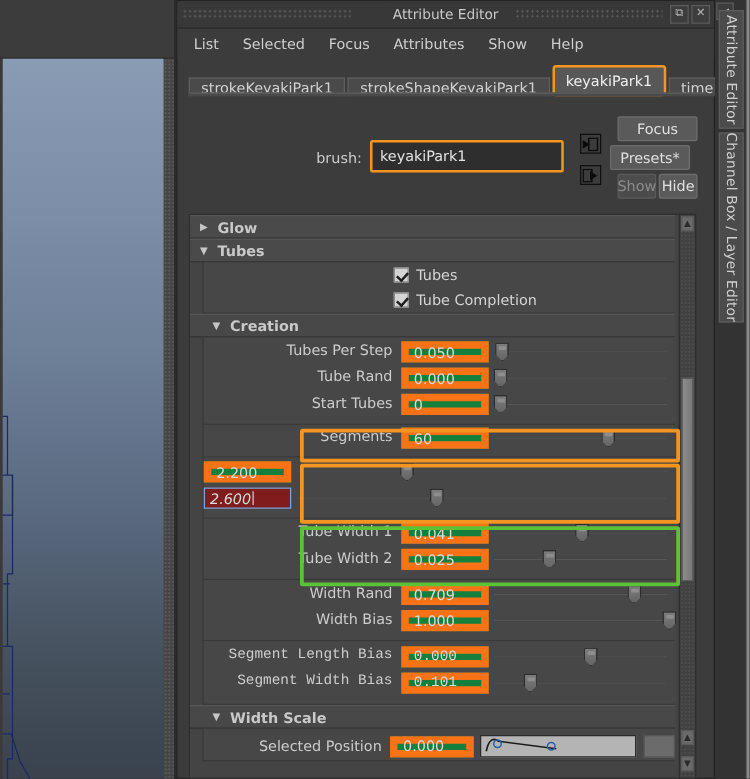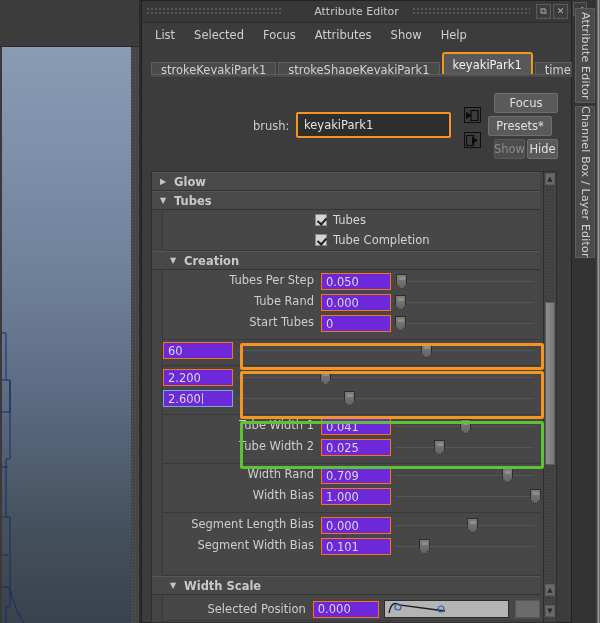--- a/index.html
+++ b/index.html
@@ -158,27 +158,27 @@
   .chk-label { font-size: 11.5px; color: #d5d5d5; }
 
   .attr-row {
     display: flex; align-items: flex-start; height: 21px; position: relative;
   }
   .attr-label {
     width: 158px; text-align: right; padding-right: 7px;
     font-size: 11.5px; color: #cdcdcd; white-space: nowrap;
   }
   .attr-value {
-    width: 70px; height: 17px; background: #6d28d9;
+    width: 70px; height: 17px; background: #15803d;
     font-size: 11.5px; color: #d9d9d9;
     display: flex; align-items: center; padding-left: 4px;
-    border: 1px solid #f97316;
+    border: 6px solid #f97316;
   }
   .attr-value.focused {
-    border: 1px solid #78a8d8; background: #6d28d9;
+    border: 1px solid #78a8d8; background: #7f1d1d; font-style: italic;
   }
   .caret {
     display: inline-block; width: 1px; height: 11px; background: #b9cde0;
     margin-left: 1px;
   }
   .slider {
     position: relative; flex: 1; height: 17px; margin-left: 4px; margin-right: 6px;
   }
   .slider .track {
     position: absolute; left: 0; right: 0; top: 8px; height: 1px;
@@ -386,20 +386,21 @@
           <span class="attr-value">0</span>
           <span class="slider">
             <span class="track"></span>
             <span class="thumb" style="left:0%"></span>
           </span>
         </div>
       </div>
 
       <div class="body-block inset" style="padding-top:2px;padding-bottom:2px;">
         <div class="attr-row">
+          <span class="attr-label">Segments</span>
           <span class="attr-value">60</span>
           <span class="slider">
             <span class="track"></span>
             <span class="thumb" style="left:62%"></span>
           </span>
         </div>
       </div>
 
       <div class="body-block inset" style="padding-top:3px;padding-bottom:3px;">
         <div class="attr-row">
@@ -452,21 +453,21 @@
         <div class="attr-row">
           <span class="attr-label">Width Bias</span>
           <span class="attr-value">1.000</span>
           <span class="slider">
             <span class="track"></span>
             <span class="thumb" style="left:97%"></span>
           </span>
         </div>
       </div>
 
-      <div class="body-block inset" style="padding-top:4px;padding-bottom:16px;">
+      <div class="body-block inset" style="padding-top:4px;padding-bottom:4px;font-family:Liberation Mono, monospace;">
         <div class="attr-row">
           <span class="attr-label">Segment Length Bias</span>
           <span class="attr-value">0.000</span>
           <span class="slider">
             <span class="track"></span>
             <span class="thumb" style="left:52%"></span>
           </span>
         </div>
         <div class="attr-row">
           <span class="attr-label">Segment Width Bias</span>

